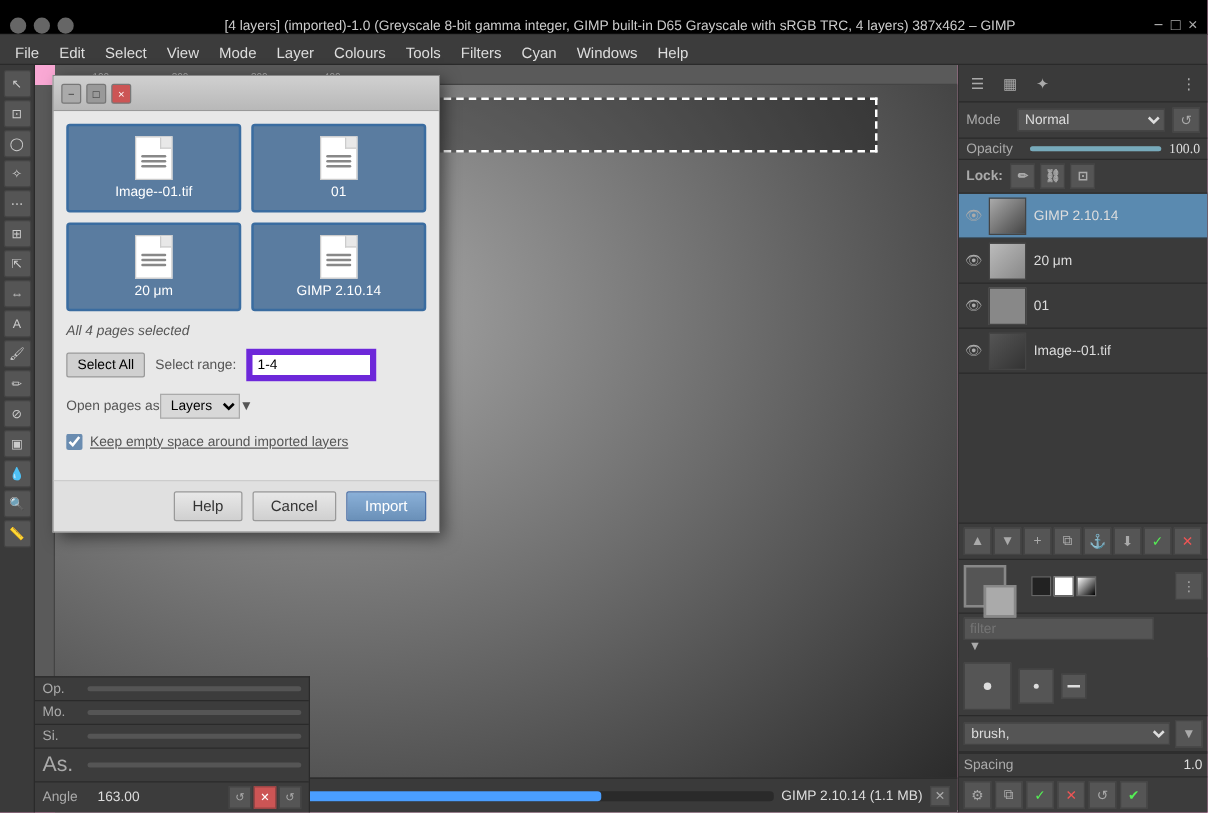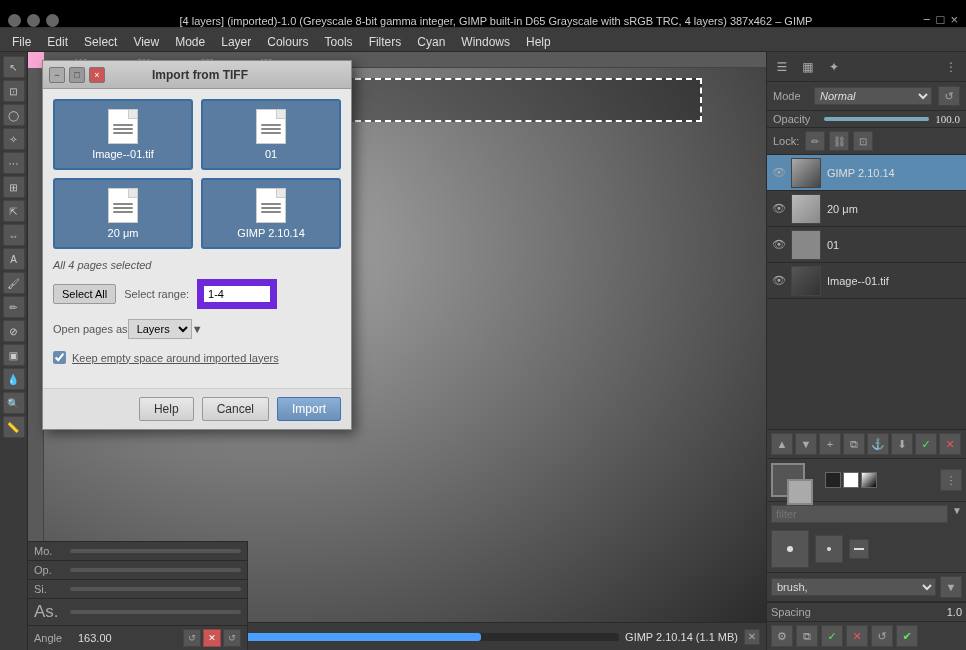--- a/index.html
+++ b/index.html
@@ -148,21 +148,20 @@
       font-size: 11px;
       width: 35px;
     }
     .mode-select {
       flex: 1;
       background: #555;
       color: #ddd;
       border: 1px solid #444;
       font-size: 11px;
       padding: 1px;
-      font-style: italic;
     }
     .mode-btn {
       width: 22px; height: 20px;
       background: #555;
       border: 1px solid #444;
       color: #aaa;
       font-size: 11px;
       cursor: pointer;
       display: flex;
       align-items: center;
@@ -189,20 +188,21 @@
       font-family: Liberation Serif, serif;
     }
 
     
     .lock-row {
       display: flex;
       align-items: center;
       padding: 3px 6px;
       gap: 6px;
       border-bottom: 1px solid #2a2a2a;
+      font-weight: bold;
     }
     .lock-label {
       color: #aaa;
       font-size: 11px;
     }
     .lock-icons {
       display: flex;
       gap: 4px;
     }
     .lock-icon-btn {
@@ -284,20 +284,21 @@
       cursor: pointer;
       font-size: 11px;
     }
     .layer-action-btn.red { color: #e55; }
     .layer-action-btn.green { color: #5e5; }
     .filter-row {
       display: flex;
       align-items: flex-start;
       padding: 3px 4px;
       border-top: 1px solid #2a2a2a;
+      flex-direction: column;
     }
     .filter-input {
       flex: 1;
       background: #555;
       color: #ddd;
       border: 1px solid #444;
       font-size: 11px;
       padding: 2px 4px;
     }
     .filter-arrow {
@@ -482,23 +483,23 @@
       border: 1px solid #999;
       font-size: 11px;
       cursor: pointer;
       border-radius: 2px;
     }
     .range-label {
       font-size: 11px;
       color: #555;
     }
     .range-input {
-      width: 80px;
+      width: 104px;
       background: white;
-      border: 7px solid #6d28d9;
+      border: 5px solid #6d28d9;
       font-size: 11px;
       padding: 2px 4px;
     }
     .open-pages-row {
       display: flex;
       align-items: center;
       gap: 0;
       margin-bottom: 12px;
     }
     .open-pages-label {
@@ -797,25 +798,25 @@
       <div class="pbb red">✕</div>
       <div class="pbb">↺</div>
       <div class="pbb green">✔</div>
     </div>
   </div>
 
 </div>
 
 <div style="position:absolute;bottom:0;left:28px;width:220px;background:#3c3c3c;border-right:1px solid #2a2a2a;border-top:1px solid #2a2a2a;z-index:10;">
   <div style="display:flex;align-items:center;padding:3px 6px;gap:6px;border-bottom:1px solid #2a2a2a;">
+    <span style="color:#aaa;font-size:11px;width:30px;">Op.</span>
+    <div style="flex:1;height:4px;background:#555;border-radius:2px;"></div>
+  </div>
+  <div style="display:flex;align-items:center;padding:3px 6px;gap:6px;border-bottom:1px solid #2a2a2a;">
     <span style="color:#aaa;font-size:11px;width:30px;">Mo.</span>
-    <div style="flex:1;height:4px;background:#555;border-radius:2px;"></div>
-  </div>
-  <div style="display:flex;align-items:center;padding:3px 6px;gap:6px;border-bottom:1px solid #2a2a2a;">
-    <span style="color:#aaa;font-size:11px;width:30px;">Op.</span>
     <div style="flex:1;height:4px;background:#555;border-radius:2px;"></div>
   </div>
   <div style="display:flex;align-items:center;padding:3px 6px;gap:6px;border-bottom:1px solid #2a2a2a;">
     <span style="color:#aaa;font-size:11px;width:30px;">Si.</span>
     <div style="flex:1;height:4px;background:#555;border-radius:2px;"></div>
   </div>
   <div style="display:flex;align-items:center;padding:3px 6px;gap:6px;border-bottom:1px solid #2a2a2a;">
     <span style="color:#aaa;font-size:17px;width:30px;">As.</span>
     <div style="flex:1;height:4px;background:#555;border-radius:2px;"></div>
   </div>
@@ -832,21 +833,20 @@
 
 <div class="dialog-overlay">
   <div class="dialog">
 
     <div class="dialog-titlebar">
       <div class="dialog-controls">
         <div class="dialog-ctrl-btn minimize-btn">−</div>
         <div class="dialog-ctrl-btn">□</div>
         <div class="dialog-ctrl-btn close-btn">×</div>
       </div>
-      <span class="dialog-title">Import from TIFF</span>
       <div style="width:50px;"></div>
     </div>
 
     <div class="dialog-body">
 
       <div class="thumbnail-grid">
         <div class="thumb-item selected">
           <div class="thumb-icon">
             <div class="thumb-icon-lines">
               <div class="thumb-line"></div>

